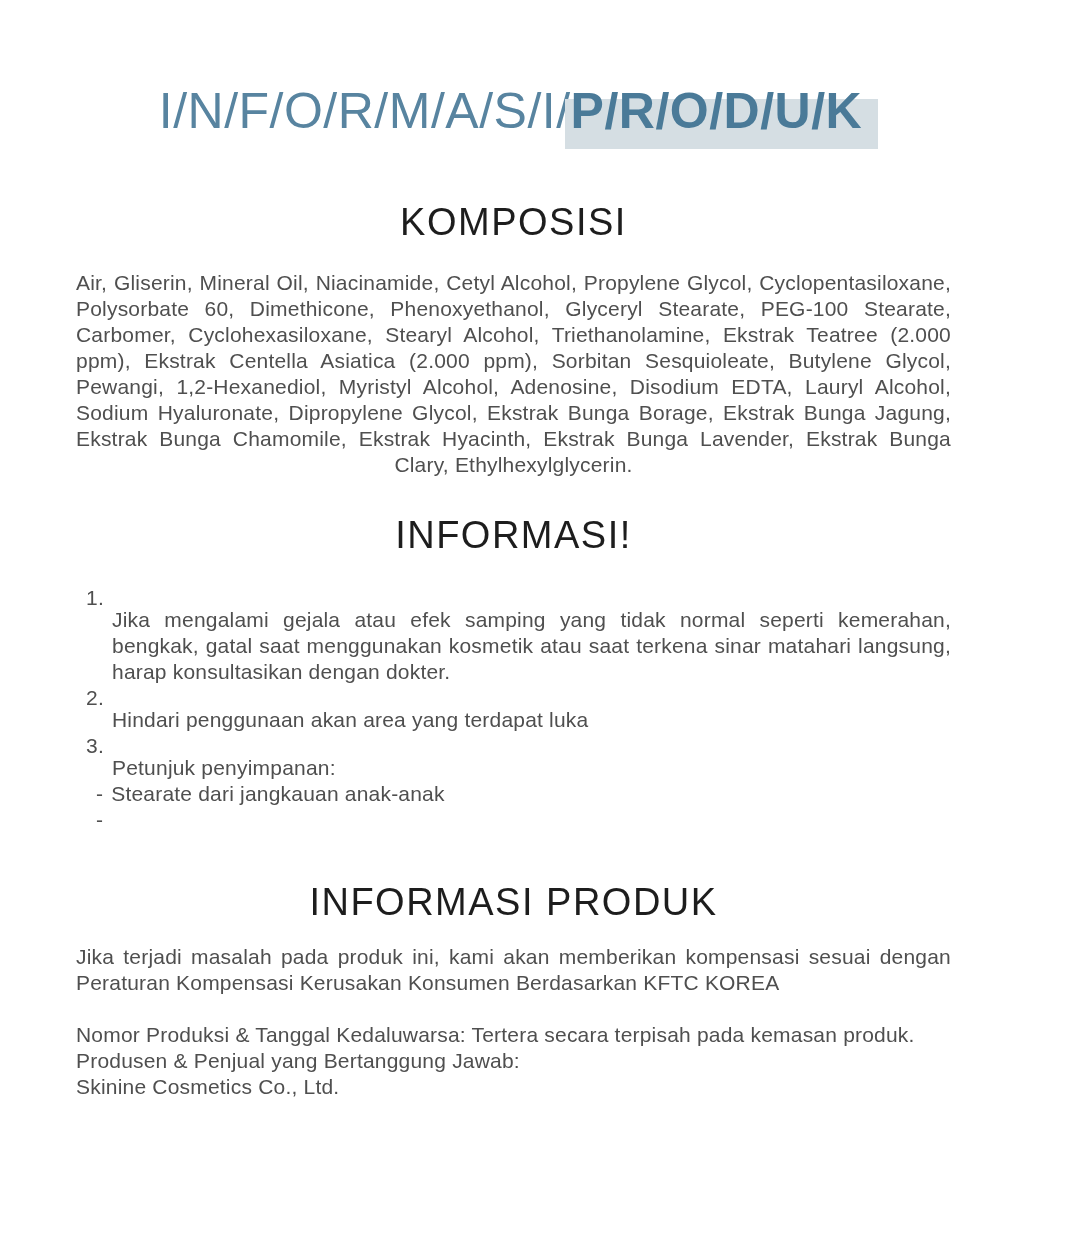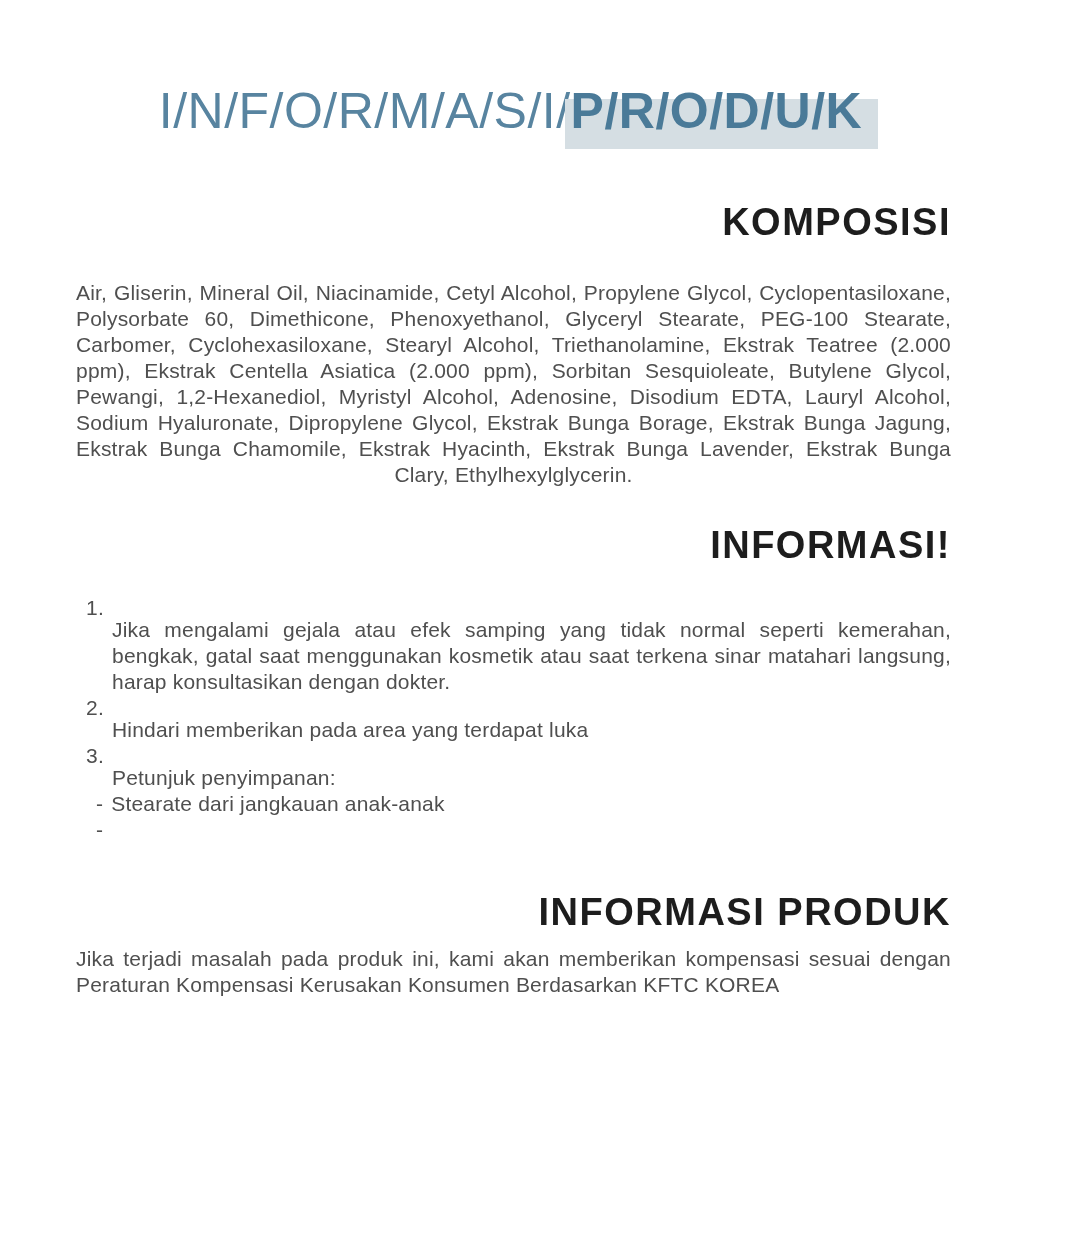--- a/index.html
+++ b/index.html
@@ -43,39 +43,39 @@
     left: -6px;
     right: -10px;
     top: 16px;
     bottom: -10px;
     background: var(--highlight, #d5dee3);
     z-index: -1;
   }
 
   
   .section-heading {
-    text-align: right;
+    text-align: center;
     font-size: 38px;
-    font-weight: 700;
+    font-weight: 400;
     letter-spacing: 1.5px;
     color: var(--heading, #1d1d1d);
   }
   .heading-komposisi { margin-top: 62px; }
   .heading-perhatian { margin-top: 36px; }
   .heading-informasi { margin-top: 48px; }
 
   
   .body-text {
     color: var(--body, #4f4f4f);
     font-size: 21px;
     line-height: 26px;
     letter-spacing: 0.2px;
   }
   .ingredients {
-    margin-top: 36px;
+    margin-top: 26px;
     text-align: justify;
     text-align-last: center;
   }
 
   
   .warning-list { margin-top: 28px; }
   .warning-item {
     display: flex;
     align-items: flex-start;
   }
@@ -86,21 +86,21 @@
   .warning-body { flex: 1; margin-top: 22px; }
   .warning-text { text-align: justify; }
   .sub-item {
     display: flex;
     padding-left: 20px;
   }
   .sub-dash { padding-right: 8px; }
 
   
   .info-para {
-    margin-top: 12px;
+    margin-top: 20px;
     text-align: justify;
   }
   .info-block {
     margin-top: 26px;
     text-align: justify;
   }
   .info-line { text-align: left; }
   .info-line-justify { text-align: justify; }
 </style>
 </head>
@@ -121,21 +121,21 @@
     <div class="warning-item">
       <span class="warning-num">1.</span>
       <div class="warning-body">
         <div class="warning-text">Jika mengalami gejala atau efek samping yang tidak normal seperti kemerahan, bengkak, gatal saat menggunakan kosmetik atau saat terkena sinar matahari langsung, harap konsultasikan dengan dokter.</div>
       </div>
     </div>
 
     <div class="warning-item">
       <span class="warning-num">2.</span>
       <div class="warning-body">
-        <div>Hindari memberikan pada area yang terdapat luka</div>
+        <div>Hindari penggunaan akan area yang terdapat luka</div>
       </div>
     </div>
 
     <div class="warning-item">
       <span class="warning-num">3.</span>
       <div class="warning-body">
         <div>Petunjuk penyimpanan:</div>
       </div>
     </div>
 
@@ -147,14 +147,19 @@
     <div class="sub-item">
       <span class="sub-dash">-</span>
     </div>
 
   </div>
 
   <h2 class="section-heading heading-informasi">INFORMASI PRODUK</h2>
 
   <p class="body-text info-para">Jika terjadi masalah pada produk ini, kami akan memberikan kompensasi sesuai dengan Peraturan Kompensasi Kerusakan Konsumen Berdasarkan KFTC KOREA</p>
 
+  <div class="body-text info-block">
+    <div class="info-line-justify">Nomor Produksi &amp; Tanggal Kedaluwarsa: Tertera secara terpisah pada kemasan produk.</div>
+    <div class="info-line">Produsen &amp; Penjual yang Bertanggung Jawab:</div>
+    <div class="info-line">Skinine Cosmetics Co., Ltd.</div>
+  </div>
 
 </div>
 
 </body></html>

